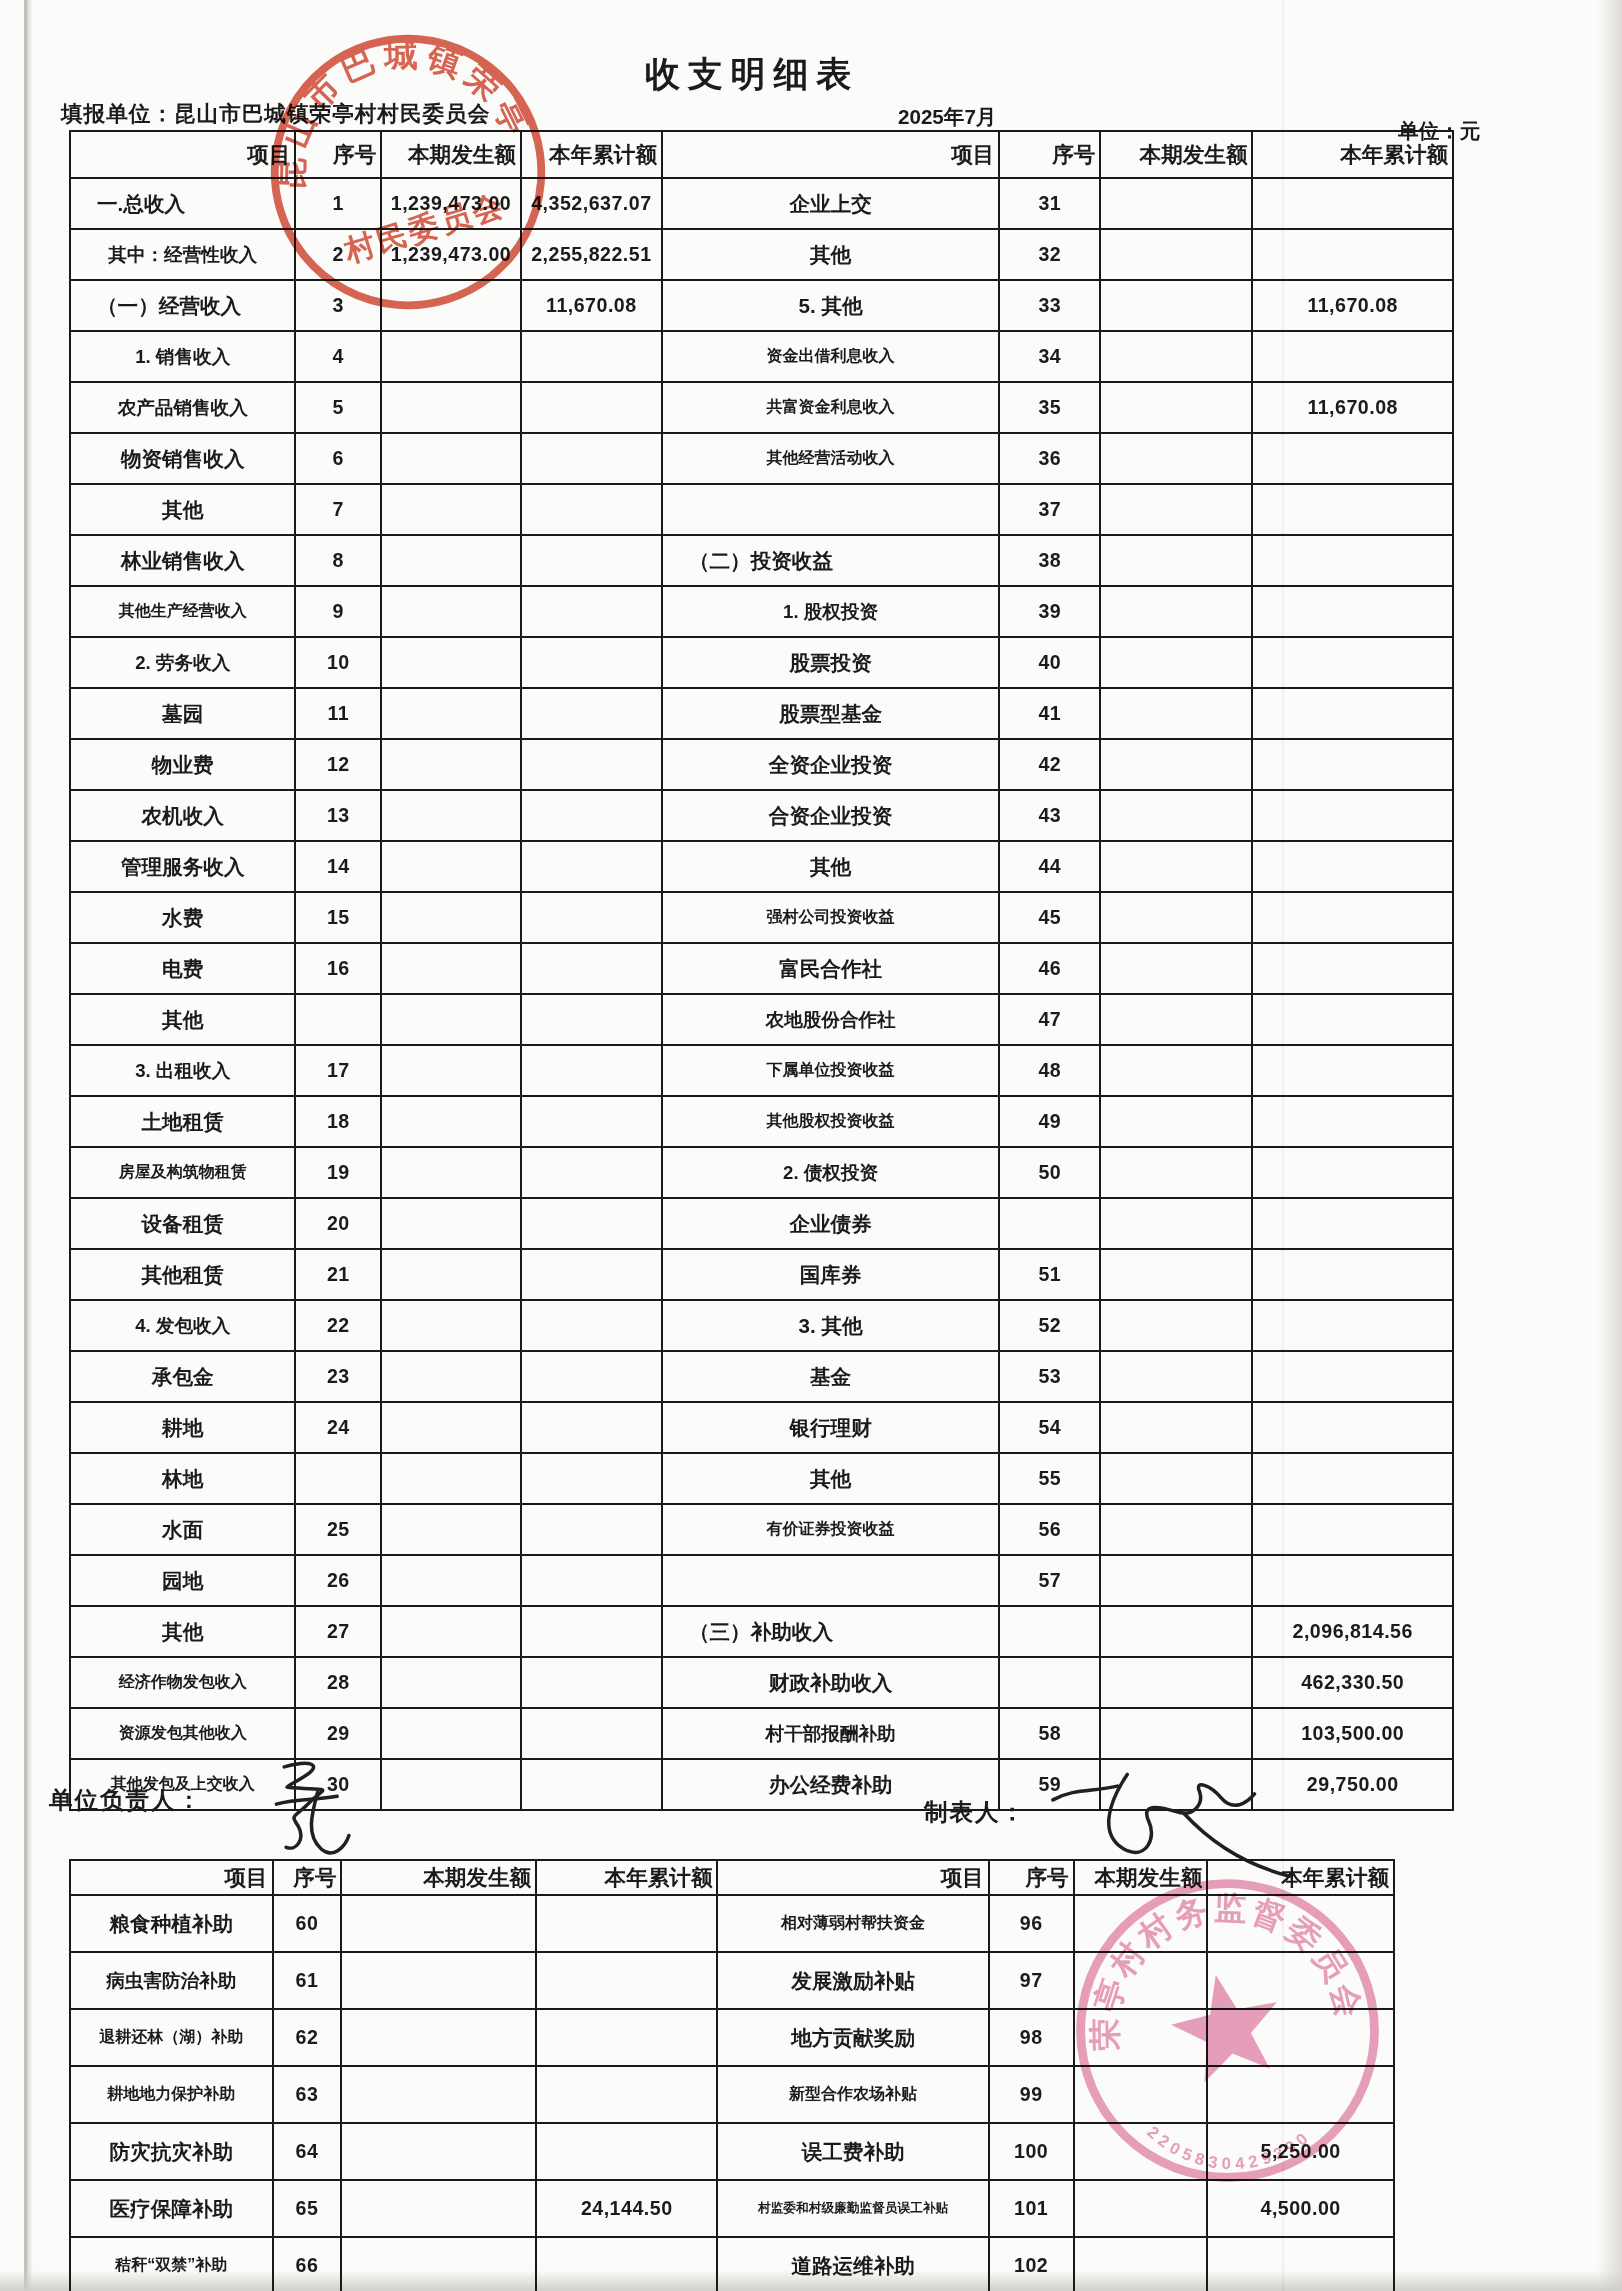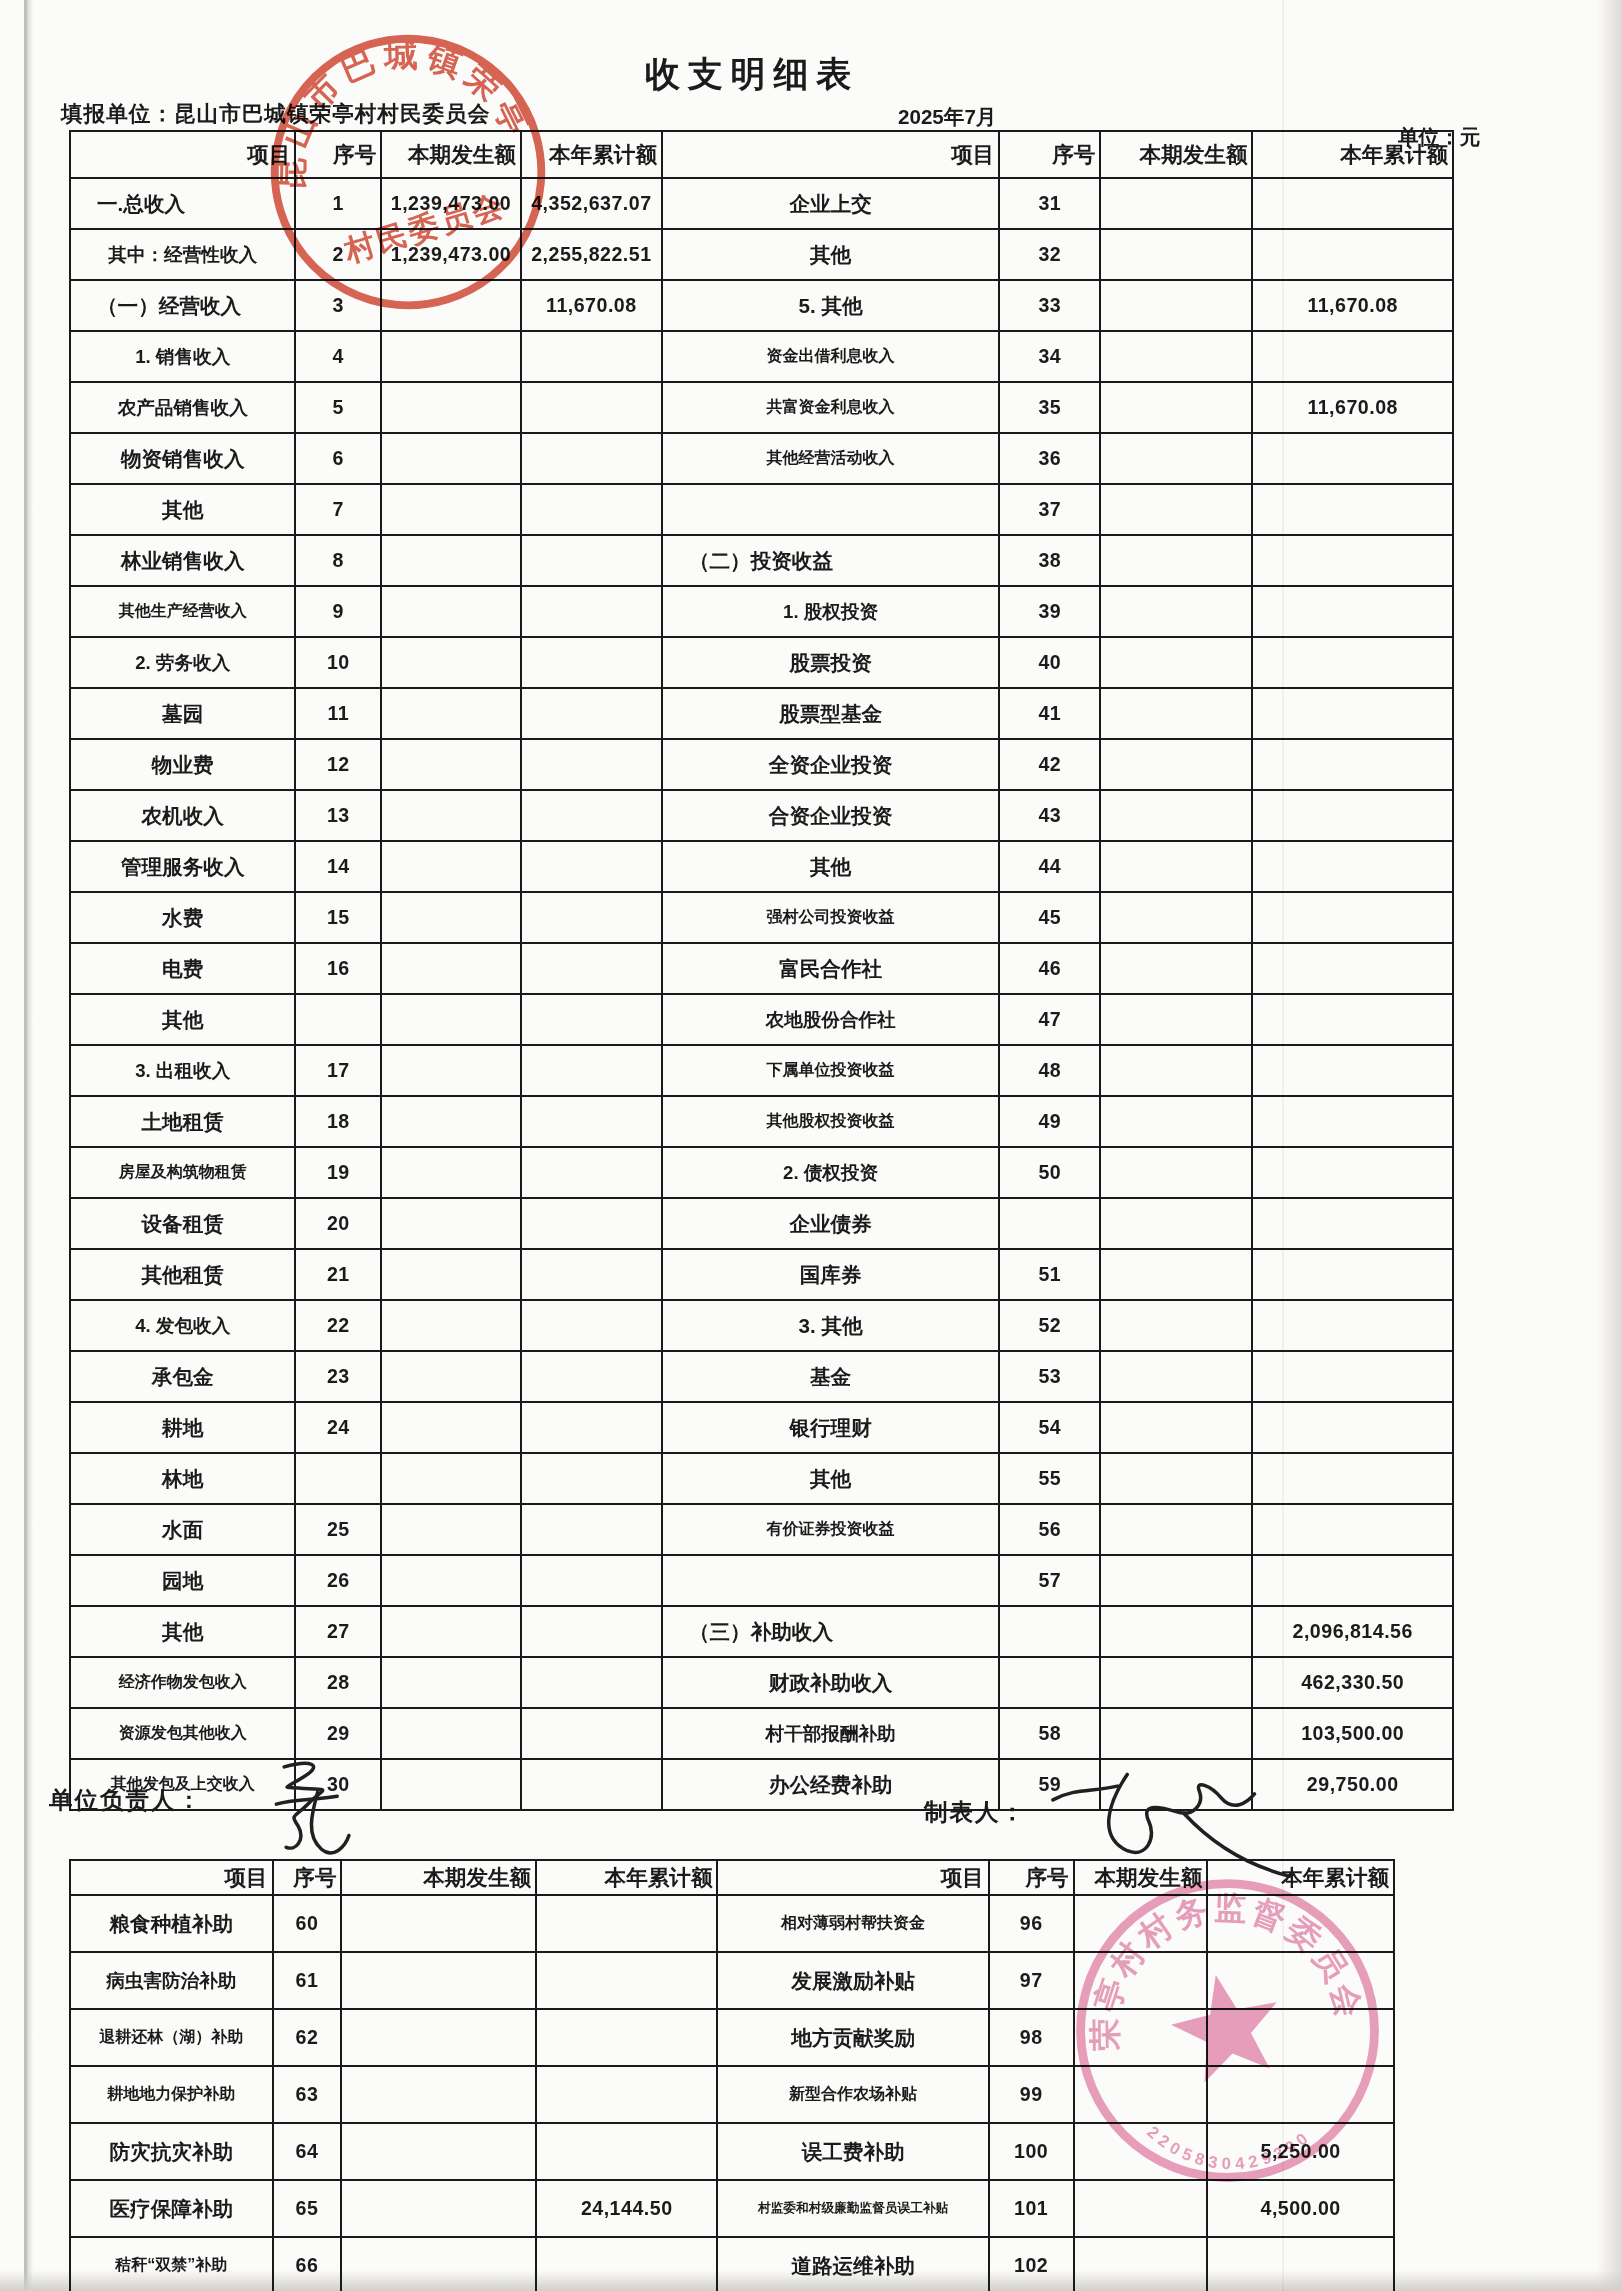--- a/index.html
+++ b/index.html
@@ -12,21 +12,21 @@
   .edge-left{position:absolute;left:23.5px;top:0;width:3.9px;height:100%;background:#90908d;opacity:.55;}
   .edge-left2{position:absolute;left:27.4px;top:0;width:5.9px;height:100%;background:linear-gradient(90deg,#d6d6d2,rgba(255,255,255,0));}
   .edge-right{position:absolute;right:0;top:0;width:25.5px;height:100%;background:linear-gradient(270deg,#dddad6,rgba(255,255,255,0));}
   .edge-bottom{position:absolute;left:0;bottom:0;width:100%;height:21.6px;background:linear-gradient(0deg,#cfcdc9,rgba(255,255,255,0));}
   .crease{position:absolute;left:1282px;top:0;width:2px;height:100%;background:rgba(60,60,60,0.06);}
 
   .title{position:absolute;top:51px;left:0;width:1470px;text-align:center;
     font-size:35px;font-weight:bold;letter-spacing:7.8px;padding-left:17px;}
   .report-unit{position:absolute;top:99px;left:47px;font-size:21.6px;font-weight:bold;letter-spacing:1px;margin-left:14px;}
   .period{position:absolute;top:103px;left:879px;font-size:20.6px;font-weight:bold;margin-left:19px;}
-  .unit-label{position:absolute;top:123px;left:1398px;font-size:20.6px;font-weight:bold;}
+  .unit-label{position:absolute;top:117px;left:1398px;font-size:20.6px;font-weight:bold;}
 
   table{border-collapse:collapse;table-layout:fixed;}
   .main-table{position:absolute;left:69px;top:130px;width:1385px;border:2.9px solid #141414;}
   .bottom-table{position:absolute;left:69px;top:1859px;width:1326px;border:2.9px solid #141414;}
   th,td{border:2px solid #1a1a1a;padding:0 3.9px;overflow:hidden;white-space:nowrap;vertical-align:middle;}
   th{font-size:21.6px;font-weight:bold;text-align:right;}
   .main-table th{height:45px;}
   .main-table td{height:49px;}
   .bottom-table th{height:33px;}
   .bottom-table td{height:55px;}

